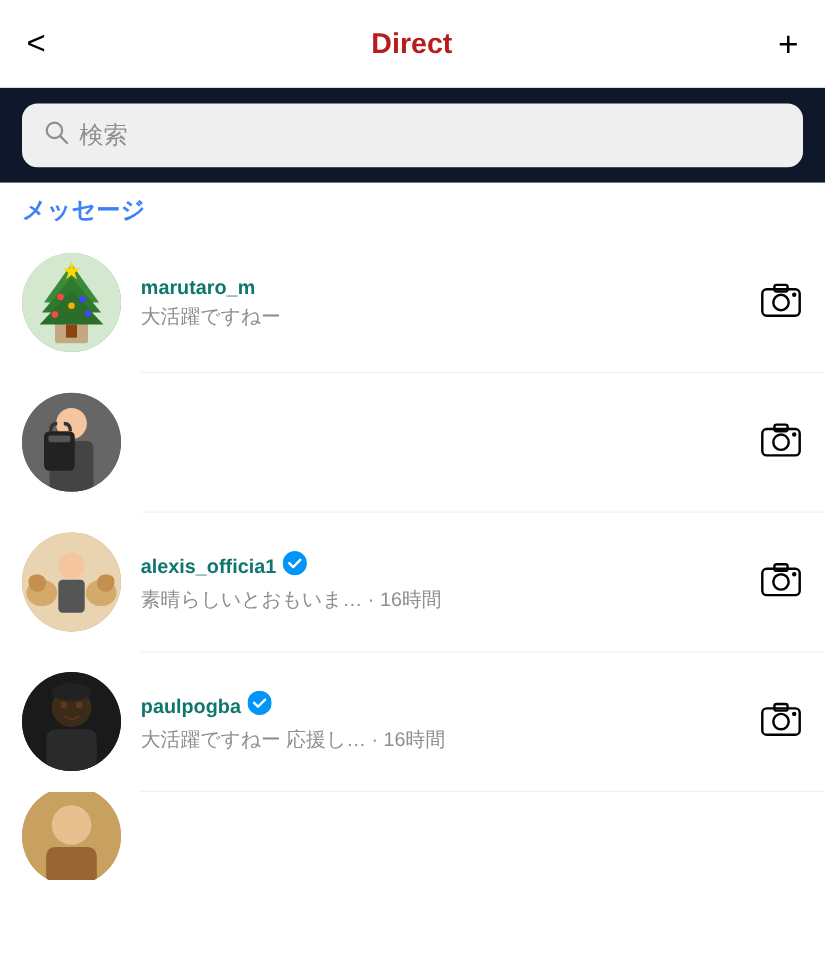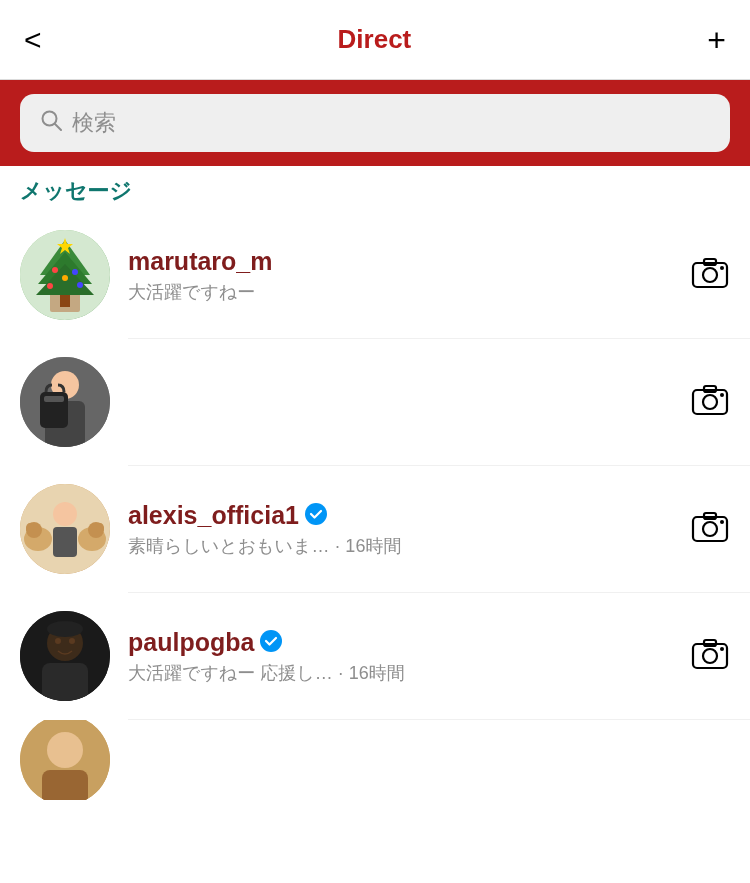--- a/index.html
+++ b/index.html
@@ -41,21 +41,21 @@
       font-size: 32px;
       color: #000;
       cursor: pointer;
       font-weight: 300;
       line-height: 1;
     }
 
     
     .search-container {
       padding: 14px 20px;
-      background: #b91c1c;
+      background: #0f172a;
       text-align: center;
     }
 
     .search-bar {
       background: #efefef;
       border-radius: 14px;
       display: flex;
       align-items: center;
       padding: 14px 20px;
       gap: 10px;
@@ -69,21 +69,21 @@
     .search-placeholder {
       color: #8e8e8e;
       font-size: 22px;
     }
 
     
     .section-label {
       padding: 10px 20px 6px 20px;
       font-size: 22px;
       font-weight: 600;
-      color: #0f766e;
+      color: #3b82f6;
     }
 
     
     .conversation-item {
       display: flex;
       align-items: center;
       padding: 18px 20px;
       gap: 18px;
       cursor: pointer;
     }
@@ -126,25 +126,25 @@
       width: 90px;
       height: 90px;
     }
 
     .conv-info {
       flex: 1;
       min-width: 0;
     }
 
     .conv-username {
-      font-size: 25px;
+      font-size: 18px;
       font-weight: 600;
-      color: #7f1d1d;
-      display: flex;
-      align-items: flex-end;
+      color: #0f766e;
+      display: flex;
+      align-items: center;
       gap: 6px;
     }
 
     .verified-badge {
       color: #0095f6;
       font-size: 20px;
     }
 
     .conv-status {
       font-size: 18px;

